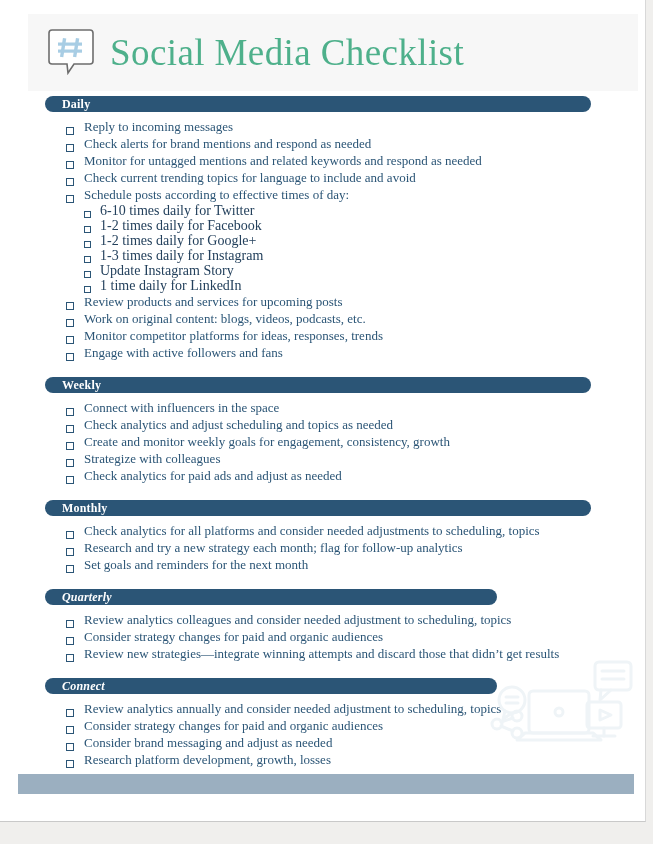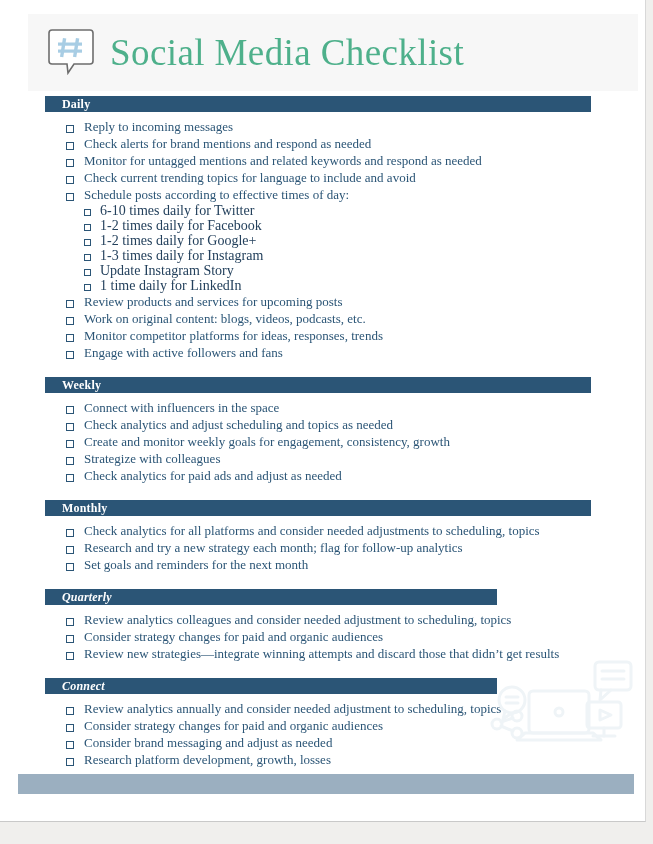--- a/index.html
+++ b/index.html
@@ -71,41 +71,42 @@
   .section { margin-bottom: 2px; }
 
   .section-bar {
     margin-left: 45px;
     width: 546px;
     height: 16px;
     background: #2B5576;
     display: flex;
     align-items: center;
     box-sizing: border-box;
+    border-radius: 8px;
   }
   .section-bar.wide { width: 452px; font-style: italic; }
 
   .section-title {
     color: #ffffff;
     font-size: 12px;
     font-weight: bold;
     padding-left: 17px;
     line-height: 1;
     letter-spacing: 0.2px;
     font-family: "Liberation Serif", "DejaVu Serif", serif;
   }
 
   .items {
     padding-top: 6px;
     padding-bottom: 14px;
   }
 
   .item {
     display: flex;
-    align-items: center;
+    align-items: flex-end;
     padding-left: 66px;
     min-height: 17px;
     line-height: 17px;
   }
   .item.sub { padding-left: 84px; }
 
   .checkbox {
     flex: none;
     width: 8px;
     height: 8px;

